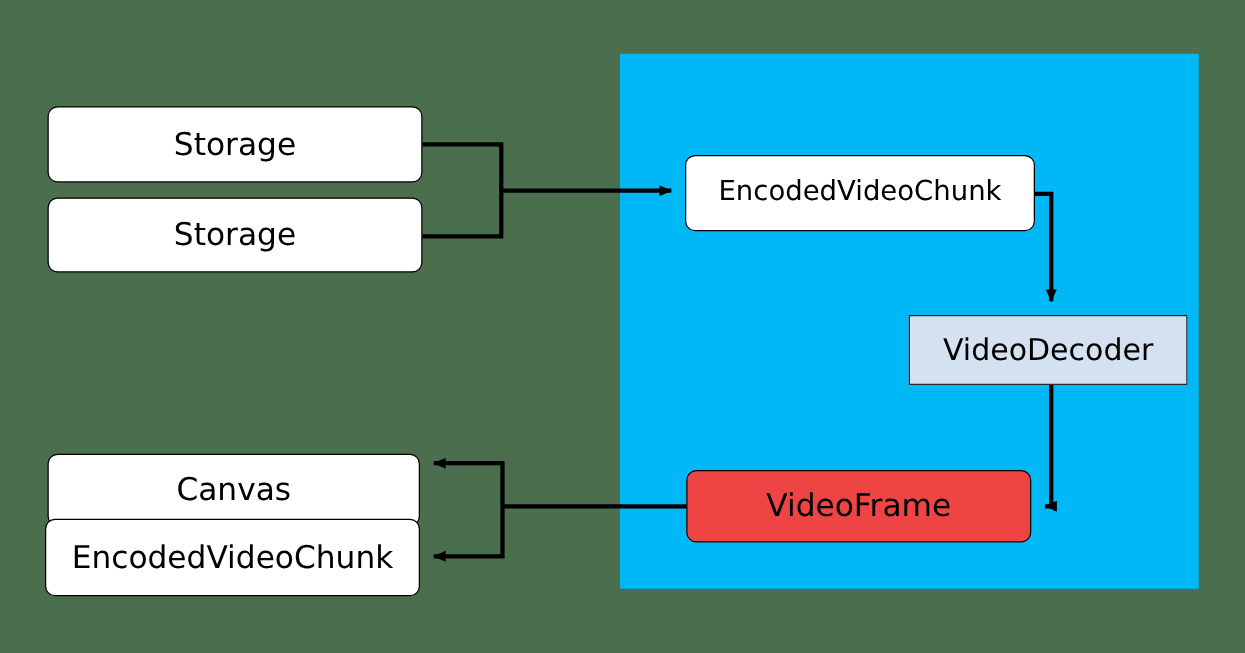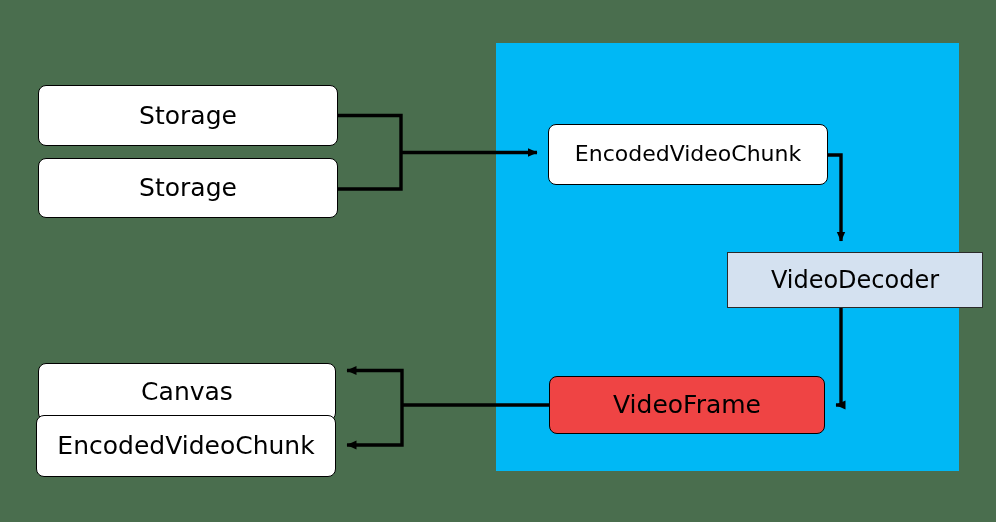--- a/index.html
+++ b/index.html
@@ -77,21 +77,21 @@
   </div>
 
   <div class="node rounded-white" id="node-media-stream-track" style="left: 36px; top: 415px; width: 300px; height: 62px; font-size: 25px; background: rgb(255, 255, 255); border-color: rgb(0, 0, 0);">
     <span class="label">EncodedVideoChunk</span>
   </div>
 
   <div class="node rounded-white" id="node-encoded-video-chunk" style="left: 548px; top: 124px; width: 280px; height: 61px; font-size: 22px; background: rgb(255, 255, 255); border-color: rgb(0, 0, 0);">
     <span class="label">EncodedVideoChunk</span>
   </div>
 
-  <div class="node square-blue" id="node-video-decoder" style="left: 727px; top: 252px; width: 256px; height: 56px; font-size: 24px; background: rgb(212, 225, 240); border-color: rgb(42, 42, 42);">
+  <div class="node square-blue" id="node-video-decoder" style="left: 727px; top: 252px; width: 223px; height: 56px; font-size: 24px; background: rgb(212, 225, 240); border-color: rgb(42, 42, 42);">
     <span class="label">VideoDecoder</span>
   </div>
 
   <div class="node rounded-white" id="node-video-frame" style="left: 549px; top: 376px; width: 276px; height: 58px; font-size: 25px; background: #ef4444; border-color: rgb(0, 0, 0);">
     <span class="label">VideoFrame</span>
   </div>
 
 </div>
 
 </body></html>

